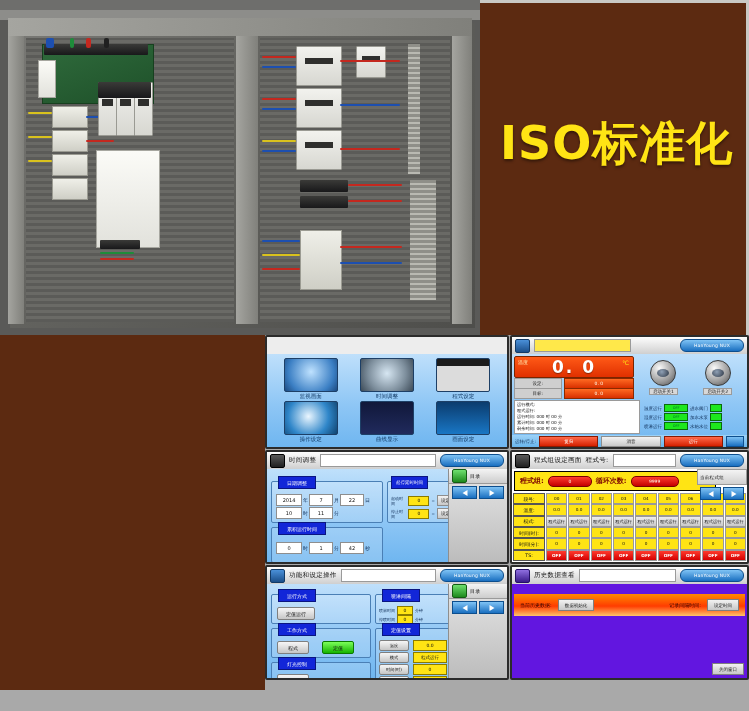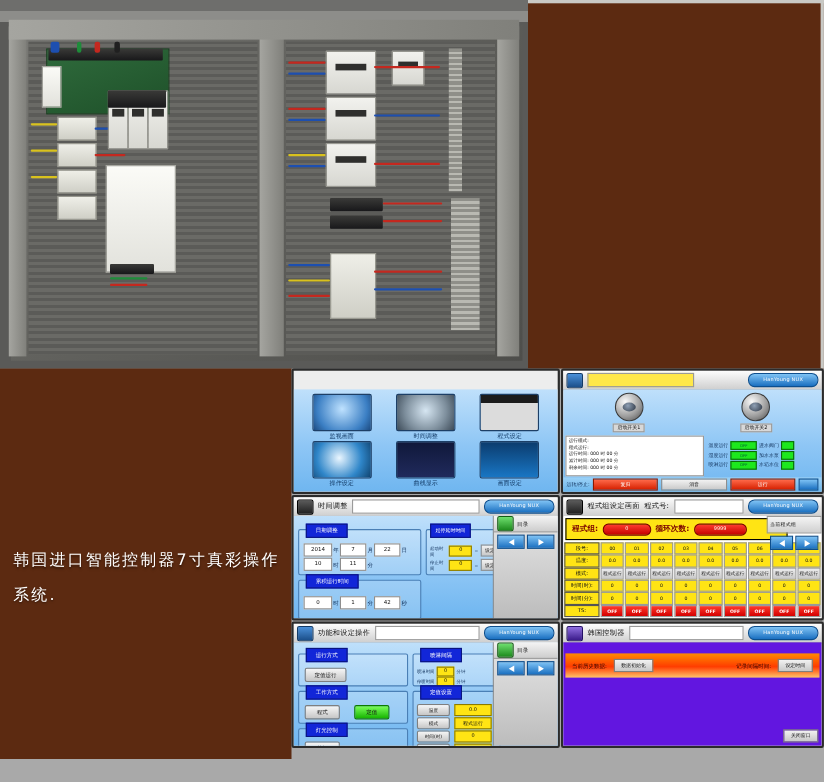--- a/index.html
+++ b/index.html
@@ -288,27 +288,27 @@
       <div class="wire wy" style="left:262px;top:254px;width:38px;"></div>
       <div class="wire wr" style="left:262px;top:268px;width:38px;"></div>
       <div class="wire wr" style="left:340px;top:246px;width:62px;"></div>
       <div class="wire wb" style="left:340px;top:262px;width:62px;"></div>
 
       <div class="dinrail" style="left:410px;top:180px;width:26px;height:120px;"></div>
       <div class="dinrail" style="left:408px;top:44px;width:12px;height:130px;"></div>
     </div>
 
     <div class="brown tr-brown">
+      <div class="hl">ISO标准化</div>
     </div>
   </div>
 
   <div class="bot-row">
 
     <div class="brown bl-brown">
-      <div class="sub">韩国进口智能控制器7寸真彩操作系统.</div>
     </div>
 
     <div class="hmi-grid">
 
       <div class="hmi r1">
         <div class="body-blue">
           <div class="menu-wrap">
             <div class="mi">
               <div class="thumb th1"></div>
               <div class="cap">监视画面</div>
@@ -341,20 +341,35 @@
         <div class="tbar">
           <span class="tico"></span>
           <span class="tfield yellow"></span>
           <span class="tpill">
               <span>HanYoung NUX</span>
             </span>
         </div>
         <div class="body-blue">
           <div class="mon">
             <div class="mon-top">
+              <div class="mon-left">
+                <div class="bigtemp">
+                  <span class="lbl">温度</span>
+                  <span class="unit">℃</span>
+                  <span class="val">0. 0</span>
+                </div>
+                <div class="srow">
+                  <span class="k">设定:</span>
+                  <span class="v">0. 0</span>
+                </div>
+                <div class="srow">
+                  <span class="k">目标:</span>
+                  <span class="v">0. 0</span>
+                </div>
+              </div>
               <div class="mon-right">
                 <div class="kwrap">
                   <div class="knob">
                       <i></i>
                     </div>
                   <div class="kcap">启动开关1</div>
                 </div>
                 <div class="kwrap">
                   <div class="knob">
                       <i></i>
@@ -648,21 +663,21 @@
                 <span class="arw r"></span>
               </div>
             </div>
           </div>
         </div>
       </div>
 
       <div class="hmi c2 r3">
         <div class="tbar">
           <span class="tico purple"></span>
-          <span class="ttxt">韩国控制器</span>
+          <span class="ttxt">历史数据查看</span>
           <span class="tfield"></span>
           <span class="tpill">
               <span>HanYoung NUX</span>
             </span>
         </div>
         <div class="hist" style="top:17px;">
           <div class="hist-bar">
             <span class="hl2">当前历史数据:</span>
             <span class="hbtn">数据初始化</span>
             <span class="hl2" style="margin-left:auto">记录间隔时间:</span>

